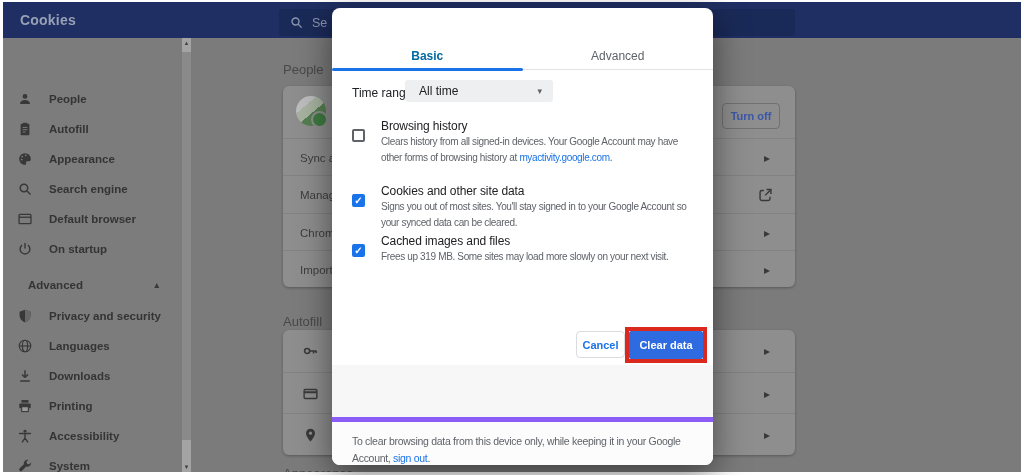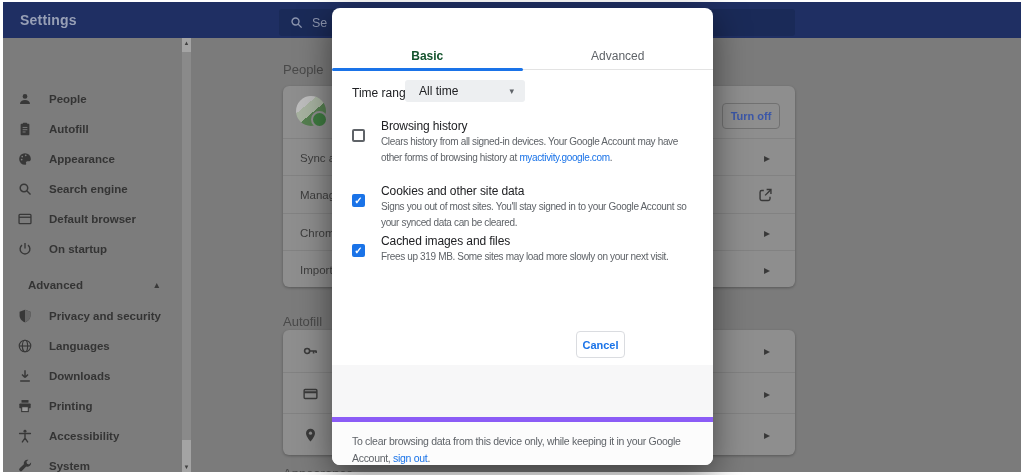--- a/index.html
+++ b/index.html
@@ -51,25 +51,25 @@
   .turnoff { position:absolute; left:439px; top:17px; width:56px; height:24px; border:1px solid #717171; border-radius:4px;
              color:#3b57a8; font-size:11px; font-weight:bold; display:flex; align-items:center; justify-content:center; }
   .row-ic { position:absolute; left:20px; top:50%; transform:translateY(-50%); width:15px; height:15px; color:#3a3a3a; }
 
   
   .dialog { position:absolute; left:332px; top:8px; width:381px; height:457px; background:#ffffff; border-radius:8px;
             box-shadow:0 10px 34px rgba(0,0,0,.5); z-index:10; overflow:hidden; }
   .dlg-title { position:absolute; left:20px; top:14px; font-size:15px; color:#202124; }
   .tabs { position:absolute; top:34px; left:0; right:0; height:27px; border-bottom:1px solid #e3e3e3; display:flex; }
   .tab { flex:1; text-align:center; padding-top:7px; font-size:12px; }
-  .tab-basic { color:#14532d; font-weight:bold; }
+  .tab-basic { color:#0369a1; font-weight:bold; }
   .tab-advanced { color:#5f6368; }
   .tab-underline { position:absolute; left:0; bottom:-2px; width:50%; height:3px; background:#1a73e8; border-radius:2px; }
   .time-label { position:absolute; left:20px; top:78px; font-size:12px; color:#202124; }
-  .dropdown { position:absolute; left:73px; top:72px; width:120px; height:22px; background:#edeff1; border-radius:3px;
+  .dropdown { position:absolute; left:73px; top:72px; width:148px; height:22px; background:#edeff1; border-radius:3px;
               display:flex; align-items:center; padding-left:14px; box-sizing:border-box; font-size:12px; color:#202124; }
   .dd-caret { position:absolute; right:11px; font-size:9px; color:#5f6368; }
 
   .chk-row { position:absolute; left:20px; right:10px; display:flex; gap:16px; }
   .chk { flex:none; margin-top:11px; border-radius:2px; box-sizing:border-box; }
   .chk.off { width:13px; height:13px; border:2px solid #5f6368; background:#fff; }
   .chk.on  { width:13px; height:13px; background:#1a73e8; color:#fff; font-size:10px; font-weight:bold;
              display:flex; align-items:center; justify-content:center; line-height:1; }
   .chk-text { min-width:0; }
   .chk-title { font-size:12px; color:#202124; line-height:16px; letter-spacing:-0.1px; white-space:nowrap; }
@@ -87,21 +87,21 @@
   .dlg-footer { position:absolute; left:0; right:0; top:409px; bottom:0; background:#fcfcfc; border-top:5px solid #8b5cf6;
                 padding:11px 20px 0 20px; box-sizing:border-box; }
   .dlg-footer .sm { font-size:10.5px; letter-spacing:-0.3px; line-height:17px; }
 </style>
 </head>
 <body>
 
 <div class="app">
 
   <div class="toolbar">
-    <span class="tb-title">Settings</span>
+    <span class="tb-title">Cookies</span>
     <div class="tb-search">
       <span class="ic">
           <svg viewBox="0 0 16 16" fill="none" stroke="currentColor" stroke-width="1.7">
             <circle cx="6.8" cy="6.8" r="4.3"></circle>
             <path d="M10 10l4.3 4.3"></path>
           </svg>
         </span>
       <span>Se</span>
     </div>
   </div>
@@ -333,20 +333,23 @@
     <span class="chk on">
         <span>✓</span>
       </span>
     <div class="chk-text">
       <div class="chk-title">Cached images and files</div>
       <div class="sm">Frees up 319 MB. Some sites may load more slowly on your next visit.</div>
     </div>
   </div>
 
   <div class="btn-cancel">Cancel</div>
+  <div class="highlight">
+    <div class="btn-confirm">Clear data</div>
+  </div>
 
   <div class="dlg-band"></div>
   <div class="dlg-footer">
     <div class="sm">To clear browsing data from this device only, while keeping it in your Google</div>
     <div class="sm">
       <span>Account, </span><a class="lnk" href="#">sign out</a><span>.</span>
     </div>
   </div>
 </div>
 

